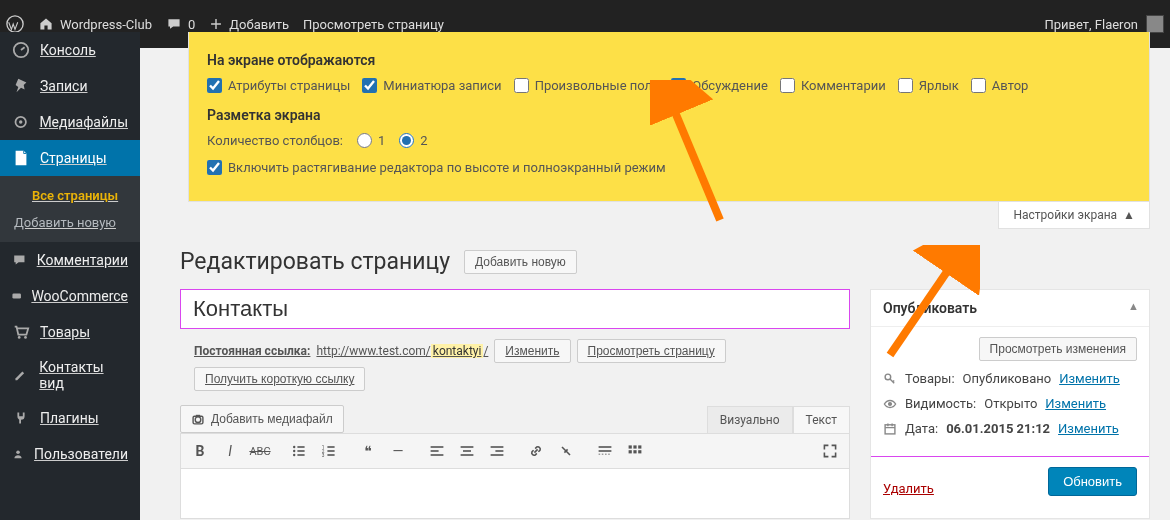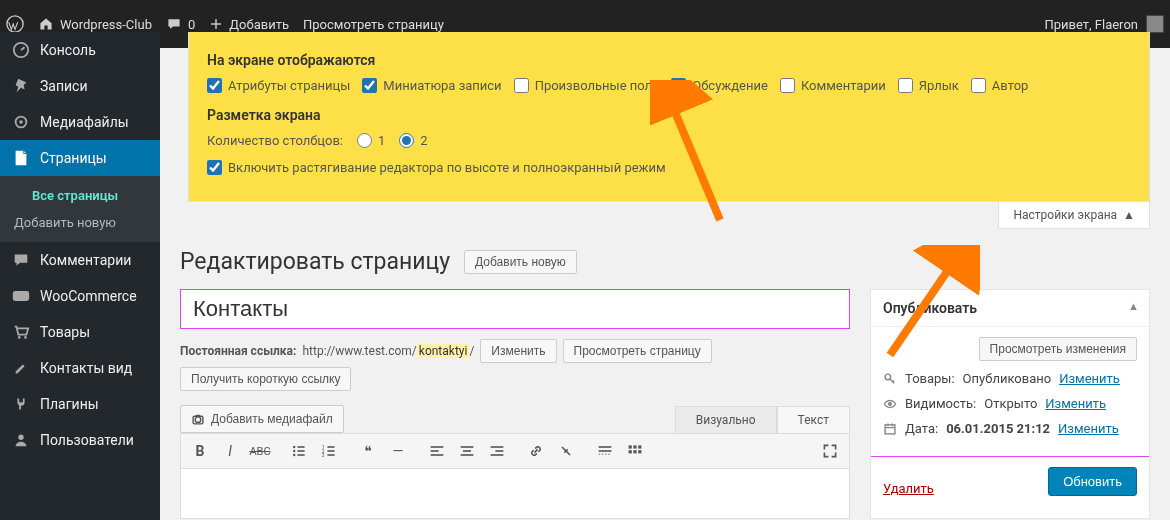--- a/index.html
+++ b/index.html
@@ -24,21 +24,21 @@
     font-size: 13px;
   }
   .adminbar .left { display: flex; align-items: center; gap: 14px; }
   .adminbar .item { display: flex; align-items: center; gap: 6px; color: #ddd; cursor: pointer; }
   .adminbar .item svg { fill: #ccc; }
   .adminbar .right { margin-left: auto; display: flex; align-items: center; gap: 8px; color: #ddd; }
   .adminbar .avatar { width: 18px; height: 18px; background: #888; border: 1px solid #444; }
   
   .sidemenu {
     position: absolute; left: 0; top: 32px; bottom: 0;
-    width: 160px; background: #23282d; color: #ccc;
+    width: 140px; background: #23282d; color: #ccc; text-decoration: underline;
   }
   .sidemenu .menu-item {
     display: flex; align-items: center; gap: 10px;
     padding: 9px 12px; font-size: 14px; color: #eee;
     cursor: pointer;
   }
   .sidemenu .menu-item svg { fill: #aaa; }
   .sidemenu .menu-item.current {
     background: #0073aa; color: #fff; position: relative;
   }
@@ -47,21 +47,21 @@
     content: ""; position: absolute; right: -8px; top: 50%;
     transform: translateY(-50%);
     border: 8px solid transparent; border-right-color: #f1f1f1;
   }
   .sidemenu .submenu {
     background: #32373c; padding: 6px 0;
   }
   .sidemenu .submenu .sub-item {
     padding: 6px 14px; font-size: 13px; color: #b4b9be; cursor: pointer;
   }
-  .sidemenu .submenu .sub-item.current { color: #5eead4; font-weight: 600; padding-left: 32px; }
+  .sidemenu .submenu .sub-item.current { color: #eab308; font-weight: 600; padding-left: 32px; }
 
   
   .content {
     position: absolute; left: 160px; right: 0; top: 32px; bottom: 0;
     padding: 0 20px 20px 20px;
   }
   .screen-panel {
     background: #fde047; border: 1px solid #e1e1e1; border-top: none;
     padding: 20px 18px 26px 18px;
     margin-left: 8px;
@@ -90,29 +90,29 @@
     background: #f7f7f7; border: 1px solid #ccc; color: #555;
     padding: 4px 10px; font-size: 12px; border-radius: 2px; cursor: pointer;
   }
   .editor-cols { display: flex; gap: 20px; }
   .editor-main { flex: 1; }
   .title-input {
     width: 100%; font-size: 22px; padding: 6px 12px;
     background: #fff; border: 1px solid #d946ef; color:#333;
   }
   .permalink {
-    font-size: 12px; color: #555; margin: 10px 0 4px 0;
-    display: flex; flex-wrap: wrap; align-items: center; gap: 6px;
+    font-size: 12px; color: #555; margin: 10px 0 4px 14px;
+    display: flex; flex-wrap: wrap; align-items: center; gap: 6px; text-decoration: underline;
   }
   .permalink .slug { background: #fff2a8; padding: 0 2px; color:#333; }
   .permalink .url { color: #555; }
   .media-btn-row { margin-top: 14px; display: flex; align-items:center;}
   .editor-tabs-right { margin-left: auto; display:flex; gap:0;}
   .tab {
-    border:1px solid #ddd; border-bottom:none; padding:6px 20px; font-size:12px;
+    border:1px solid #ddd; border-bottom:none; padding:6px 12px; font-size:12px;
     color:#555; background:#f7f7f7; cursor:pointer;
   }
   .tab.active { background:#ebebeb; }
   .toolbar {
     border:1px solid #ddd; background:#f5f5f5; display:flex; align-items:center;
     padding:4px 6px; gap:4px; margin-top:0;
   }
   .toolbar .tbtn {
     width:26px; height:26px; display:flex; align-items:center; justify-content:center;
     color:#555; cursor:pointer; font-size:14px;

